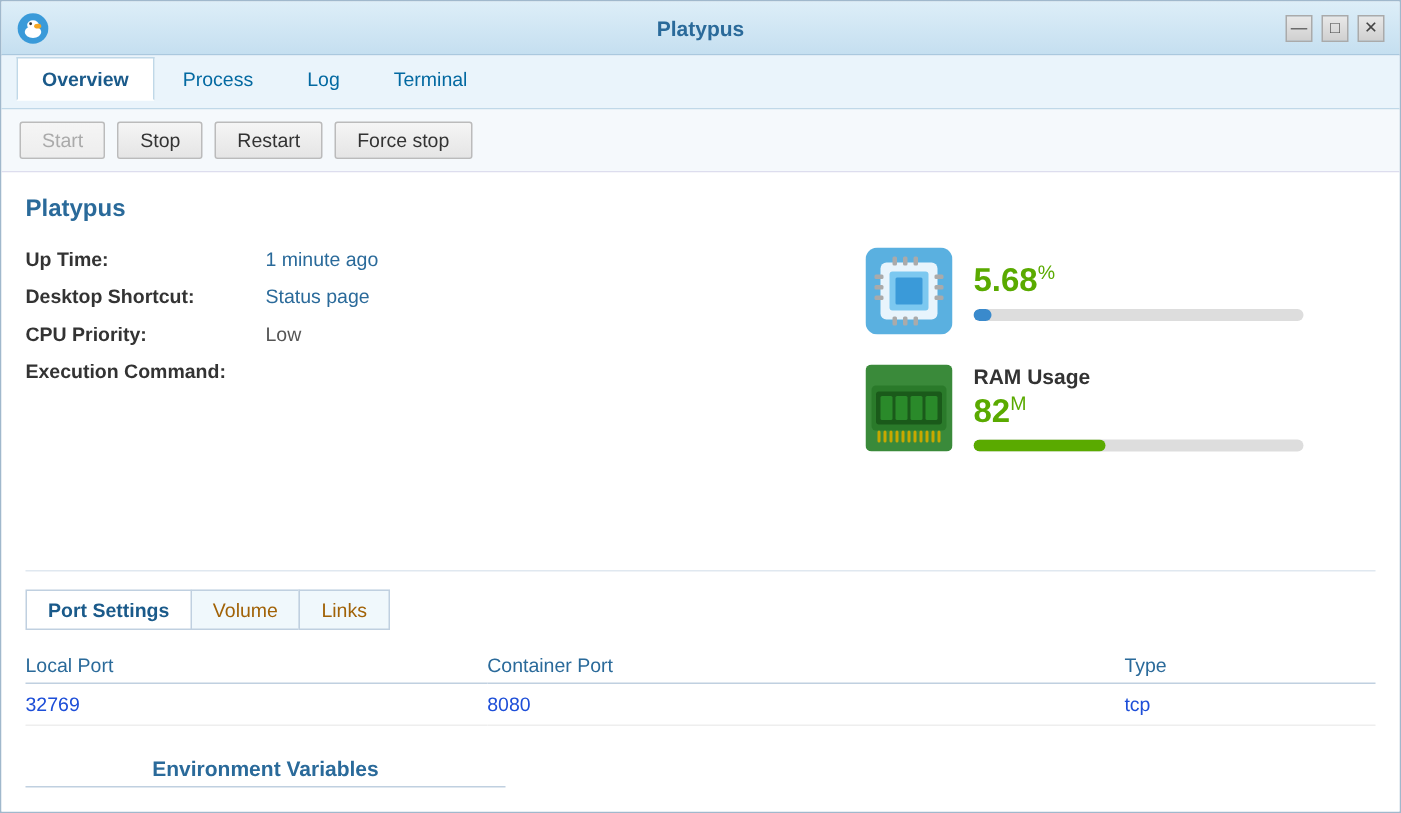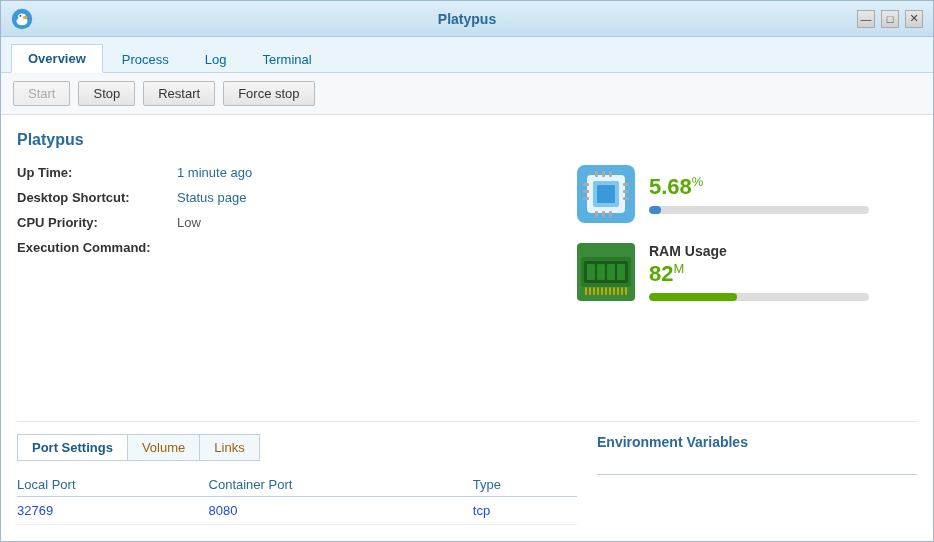--- a/index.html
+++ b/index.html
@@ -67,21 +67,21 @@
       justify-content: center;
       font-size: 11px;
       cursor: pointer;
       color: #444;
     }
 
     .tabs-bar {
       background: #eaf4fb;
       border-bottom: 1px solid #c0d8e8;
       display: flex;
-      align-items: flex-end;
+      align-items: flex-start;
       padding: 0 10px;
       height: 36px;
     }
 
     .tab {
       padding: 6px 16px;
       cursor: pointer;
       font-size: 13px;
       color: #0369a1;
       border: 1px solid transparent;
@@ -259,20 +259,21 @@
       background: #fff;
       font-weight: bold;
       color: #1a5a8a;
       z-index: 1;
       position: relative;
     }
 
     .bottom-content {
       display: flex;
       gap: 20px;
+      flex-direction: column;
     }
 
     .port-section {
       flex: 1;
     }
 
     .port-table {
       width: 100%;
       border-collapse: collapse;
     }
@@ -293,22 +294,23 @@
 
     .env-section {
       width: 320px;
       flex-shrink: 0;
     }
 
     .env-title {
       font-size: 14px;
       color: #2a6a9a;
       font-weight: bold;
-      padding-bottom: 24px;
+      padding-bottom: 4px;
       border-bottom: 1px solid #c0d0e0;
+      text-align: center;
     }
   </style>
 </head>
 <body>
 
 <div class="window">
 
   <div class="title-bar">
     <div class="title-bar-left">
 

